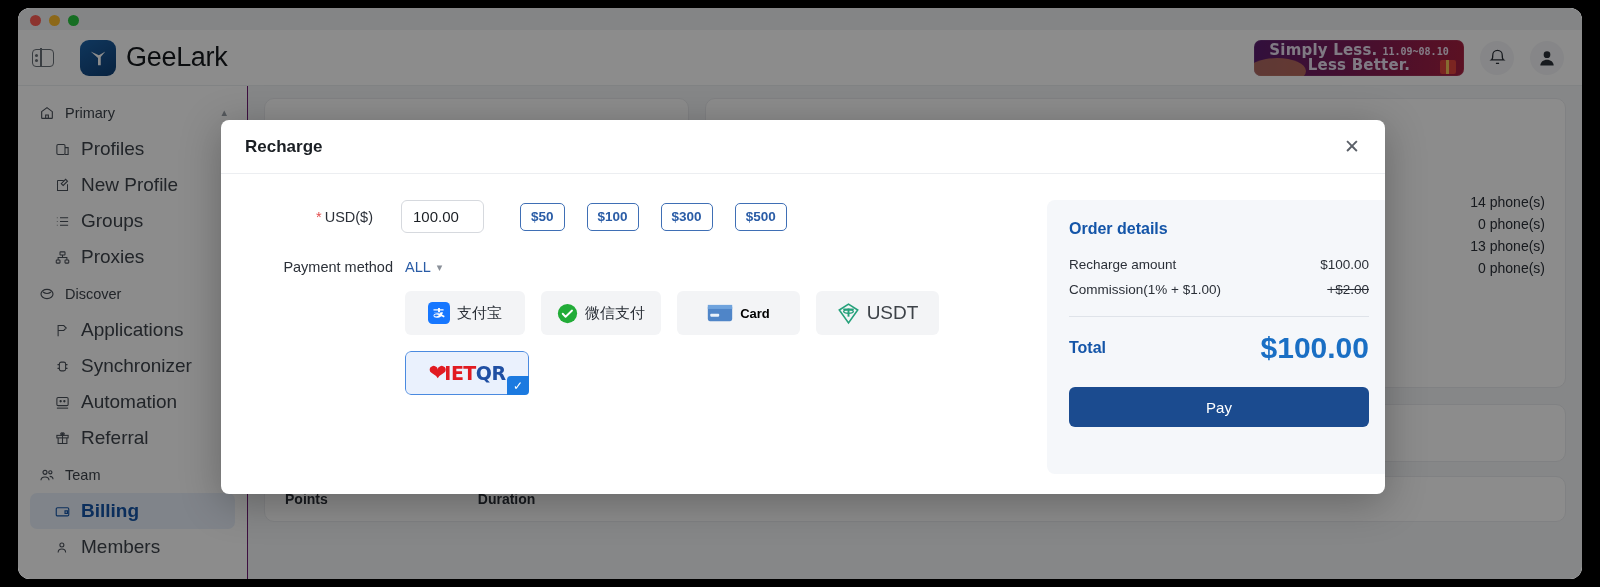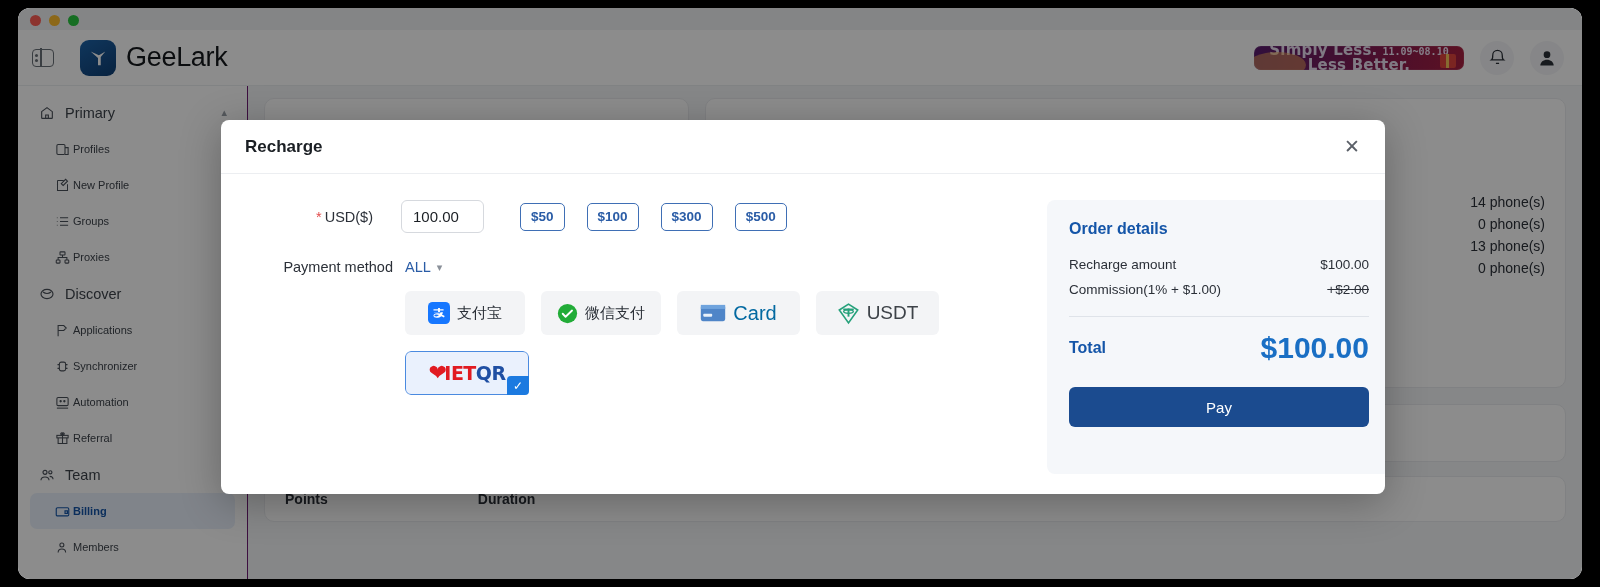--- a/index.html
+++ b/index.html
@@ -73,21 +73,21 @@
     display: flex; align-items: center; justify-content: center;
     flex: none;
   }
   .brand-name {
     font-size: 27px; font-weight: 500; color: #15181c; letter-spacing: -0.3px;
   }
   .header-right {
     margin-left: auto; display: flex; align-items: center; gap: 16px;
   }
   .promo-banner {
-    width: 210px; height: 24px; border-radius: 7px;
+    width: 210px; height: 36px; border-radius: 7px;
     background: linear-gradient(100deg, #5a1c6e 0%, #7c1c58 45%, #a81f3f 100%);
     position: relative; overflow: hidden;
     display: flex; flex-direction: column;
     align-items: center; justify-content: center;
     box-shadow: 0 0 0 1px rgba(255,255,255,0.08) inset;
   }
   .promo-line { display: flex; align-items: baseline; gap: 5px; line-height: 1; }
   .promo-main {
     font-size: 15px; font-weight: 700; color: #e9dff0;
     font-family: "DejaVu Sans", sans-serif; letter-spacing: 0.2px;
@@ -129,23 +129,23 @@
     display: flex; align-items: center; gap: 10px;
     height: 37px; padding: 0 8px;
     color: #3e444c; font-size: 14.5px;
     border-radius: 7px;
     position: relative;
   }
   .nav-group .caret {
     margin-left: auto; color: #9aa0a8; font-size: 11px;
   }
   .nav-item {
-    display: flex; align-items: center; gap: 2px;
+    display: flex; align-items: center; gap: 10px;
     height: 36px; padding: 0 8px 0 24px;
-    color: #3e444c; font-size: 11px;
+    color: #3e444c; font-size: 19px;
     border-radius: 7px;
   }
   .nav-item.active {
     background: #eaf1fb; color: #1455a8; font-weight: 600;
   }
   .nav-icon { width: 17px; height: 17px; flex: none; display:flex; align-items:center; justify-content:center; }
 
   
   .main {
     flex: 1; background: #f5f6f8;
@@ -284,21 +284,21 @@
     gap: 7px; position: relative;
     border: 1px solid transparent;
   }
   .pm-tile.wide { width: 123px; }
   .pm-tile.selected {
     background: #eaf1fd;
     border: 1.5px solid #4a8ae0;
     outline: 6px solid #ffffff;
   }
   .pm-text-cn { font-size: 15px; color: #2b3038; font-family: "DejaVu Sans", sans-serif; text-align: center; }
-  .pm-text { font-size: 20px; font-weight: 400; color: #0369a1; }
+  .pm-text { font-size: 13px; font-weight: 700; color: #000000; }
   .pm-check {
     position: absolute; right: -1px; bottom: -1px;
     width: 22px; height: 19px;
     background: #1c7ae0;
     border-radius: 4px 0 4px 0;
     color: #fff; font-size: 12px;
     display: flex; align-items: center; justify-content: center;
   }
   .vietqr {
     display: flex; align-items: baseline;

